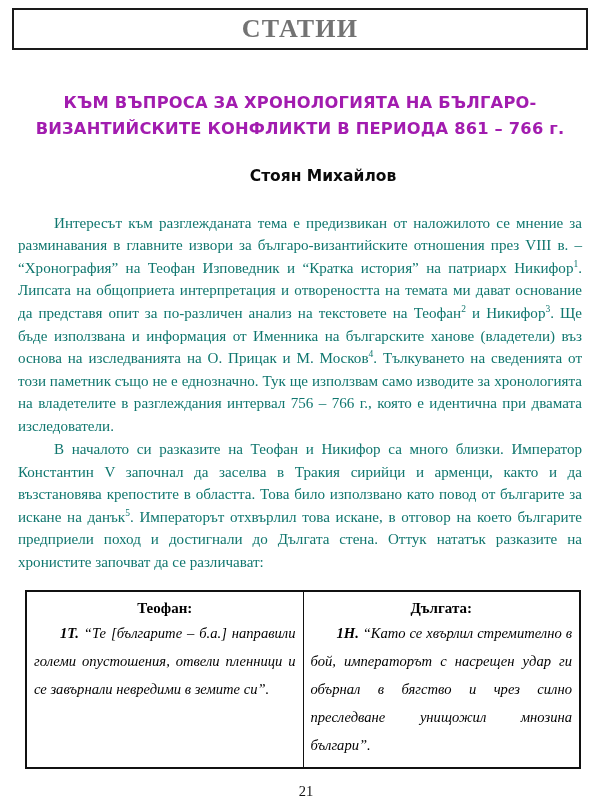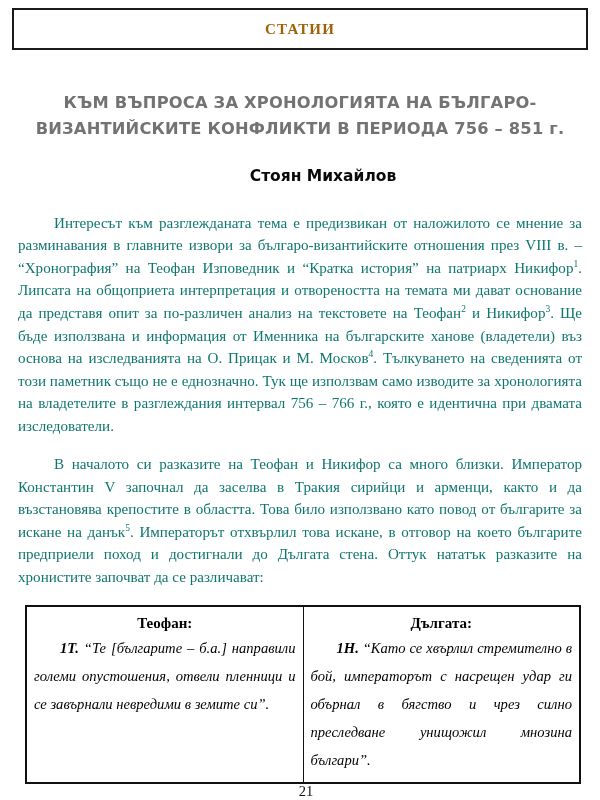--- a/index.html
+++ b/index.html
@@ -31,35 +31,35 @@
     box-shadow: 0 0 0 1px #ffffff inset;
     height: 38px;
     display: flex;
     align-items: center;
     justify-content: center;
     background: #ffffff;
   }
   .section-header-text {
     font-family: "Liberation Serif", "DejaVu Serif", serif;
     font-weight: bold;
-    font-size: 15px;
+    font-size: 26px;
     letter-spacing: 1.2px;
-    color: #a16207;
+    color: #737373;
   }
 
   
   .article-title {
     margin: 40px 28px 0 28px;
     text-align: center;
     font-family: "DejaVu Sans", "Liberation Sans", sans-serif;
     font-weight: bold;
     font-size: 16.3px;
     line-height: 1.62;
     letter-spacing: 0.2px;
-    color: #737373;
+    color: #a21caf;
   }
   .article-title .ttl-line { display: block; white-space: nowrap; }
 
   
   .article-author {
     margin: 24px 0 0 0;
     text-align: center;
     font-family: "DejaVu Sans", "Liberation Sans", sans-serif;
     font-weight: bold;
     font-size: 15.5px;
@@ -75,21 +75,21 @@
     margin: 0;
     text-align: justify;
     text-justify: inter-word;
     text-indent: 36px;
     font-family: "Liberation Serif", "DejaVu Serif", serif;
     font-size: 15.1px;
     line-height: 22.55px;
     color: #0f766e;
     hyphens: none;
   }
-  p.para + p.para { margin-top: 16px; }
+  p.para + p.para { margin-top: 1px; }
   sup.fn {
     font-size: 9.5px;
     vertical-align: super;
     line-height: 0;
   }
 
   
   .compare-table-wrap {
     margin: 16px 19px 0 25px;
   }
@@ -146,21 +146,21 @@
 <body>
 
 <div class="page">
 
   <div class="section-header-box">
     <div class="section-header-text">СТАТИИ</div>
   </div>
 
   <div class="article-title">
     <span class="ttl-line">КЪМ ВЪПРОСА ЗА ХРОНОЛОГИЯТА НА БЪЛГАРО-</span>
-    <span class="ttl-line">ВИЗАНТИЙСКИТЕ КОНФЛИКТИ В ПЕРИОДА 756 – 851 г.</span>
+    <span class="ttl-line">ВИЗАНТИЙСКИТЕ КОНФЛИКТИ В ПЕРИОДА 861 – 766 г.</span>
   </div>
 
   <div class="article-author">Стоян Михайлов</div>
 
   <div class="body-area">
     <p class="para"><span>Интересът към разглежданата тема е предизвикан от наложилото се мнение за разминавания в главните извори за българо-византийските отношения през VIII в. – “Хронография” на Теофан Изповедник и “Кратка история” на патриарх Никифор</span><sup class="fn">1</sup><span>. Липсата на общоприета интерпретация и отвореността на темата ми дават основание да представя опит за по-различен анализ на текстовете на Теофан</span><sup class="fn">2</sup><span> и Никифор</span><sup class="fn">3</sup><span>. Ще бъде използвана и информация от Именника на българските ханове (владетели) въз основа на изследванията на О. Прицак и М. Москов</span><sup class="fn">4</sup><span>. Тълкуването на сведенията от този паметник също не е еднозначно. Тук ще използвам само изводите за хронологията на владетелите в разглеждания интервал 756 – 766 г., която е идентична при двамата изследователи.</span></p>
 
     <p class="para"><span>В началото си разказите на Теофан и Никифор са много близки. Император Константин V започнал да заселва в Тракия сирийци и арменци, както и да възстановява крепостите в областта. Това било използвано като повод от българите за искане на данък</span><sup class="fn">5</sup><span>. Императорът отхвърлил това искане, в отговор на което българите предприели поход и достигнали до Дългата стена. Оттук нататък разказите на хронистите започват да се различават:</span></p>
   </div>
 

